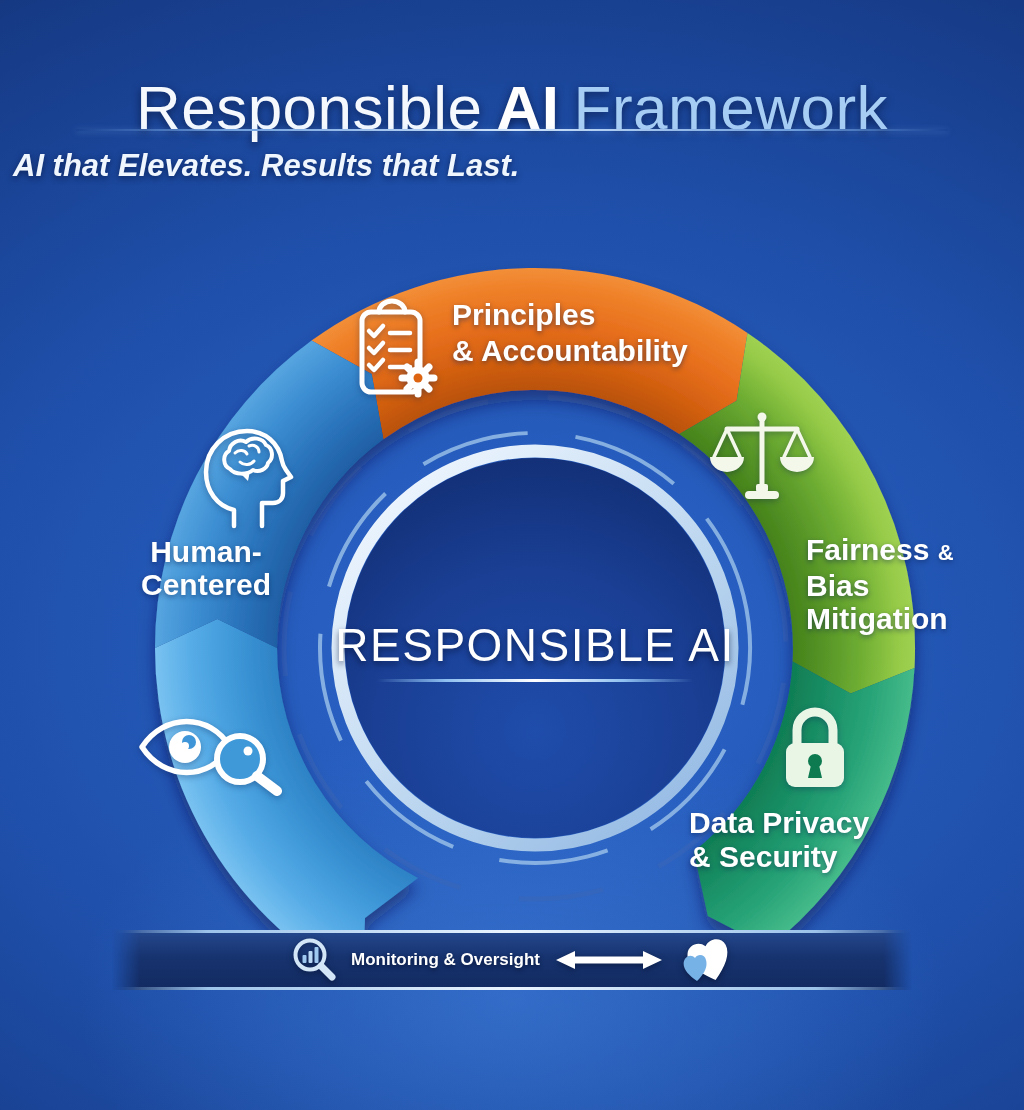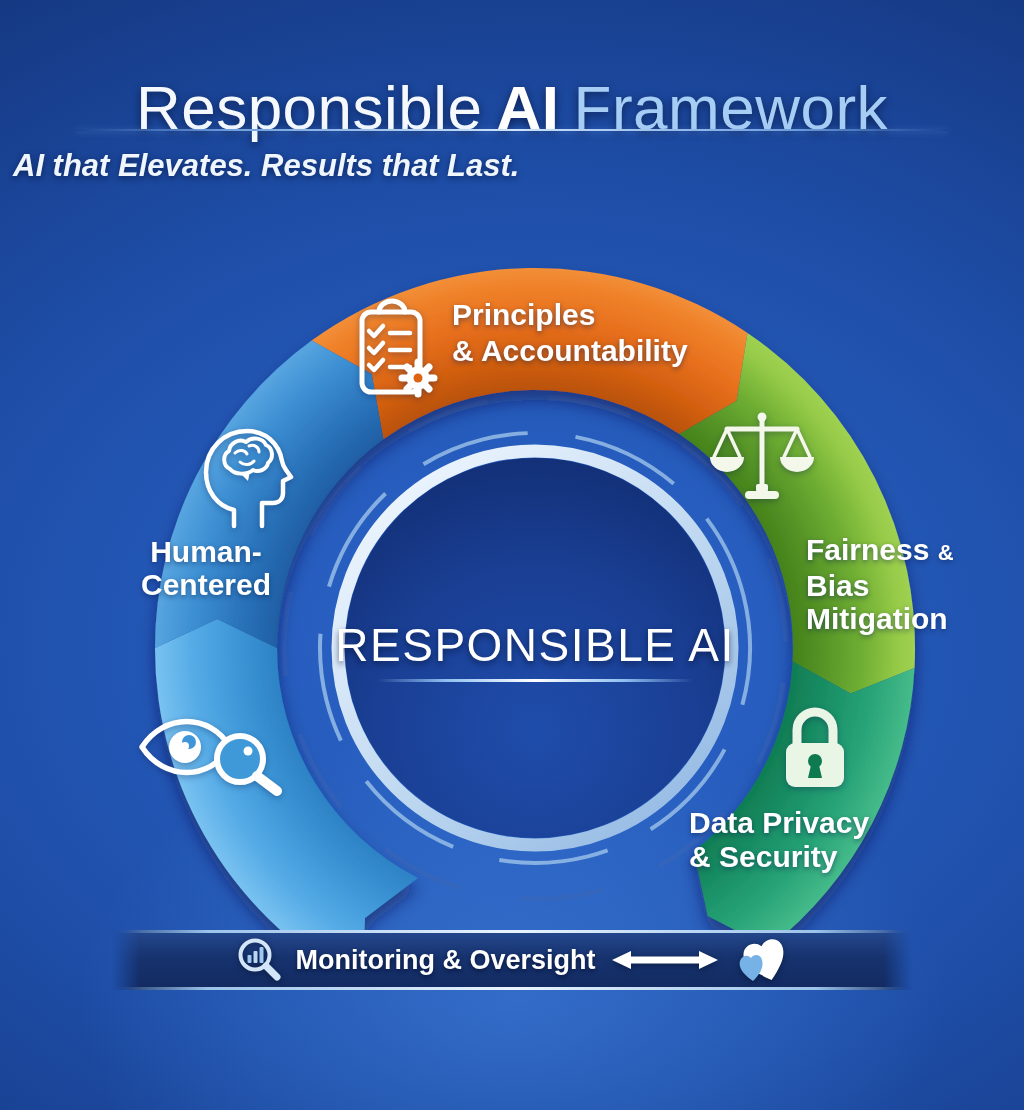--- a/index.html
+++ b/index.html
@@ -48,21 +48,21 @@
   
   .footer-bar{position:absolute;left:112px;top:930px;width:800px;height:60px;z-index:10;
     background:linear-gradient(180deg,#25498f,#17336f 45%,#122a60);
     -webkit-mask:linear-gradient(90deg,transparent,#000 3.5%,#000 96.5%,transparent);
     mask:linear-gradient(90deg,transparent,#000 3.5%,#000 96.5%,transparent);}
   .footer-bar::before,.footer-bar::after{content:"";position:absolute;left:0;right:0;height:3px;
     background:linear-gradient(90deg,rgba(160,200,245,0),#9cc3ea 12%,#eaf4ff 50%,#9cc3ea 88%,rgba(160,200,245,0));}
   .footer-bar::before{top:0;}
   .footer-bar::after{bottom:0;}
   .bar-inner{position:relative;height:100%;display:flex;align-items:center;justify-content:center;gap:13px;}
-  .bar-label{color:#fff;font-weight:bold;font-size:27px;white-space:nowrap;
+  .bar-label{color:#fff;font-weight:bold;font-size:17px;white-space:nowrap;
     text-shadow:0 2px 4px rgba(4,14,44,.7);}
   .bar-icon{filter:drop-shadow(0 2px 3px rgba(4,14,44,.55));}
 </style>
 </head>
 <body>
 
 <div class="stage">
 
   <h1 class="title"><span class="t1">Responsible</span><span class="t2">AI</span><span class="t3">Framework</span></h1>
   <div class="title-divider"></div>

